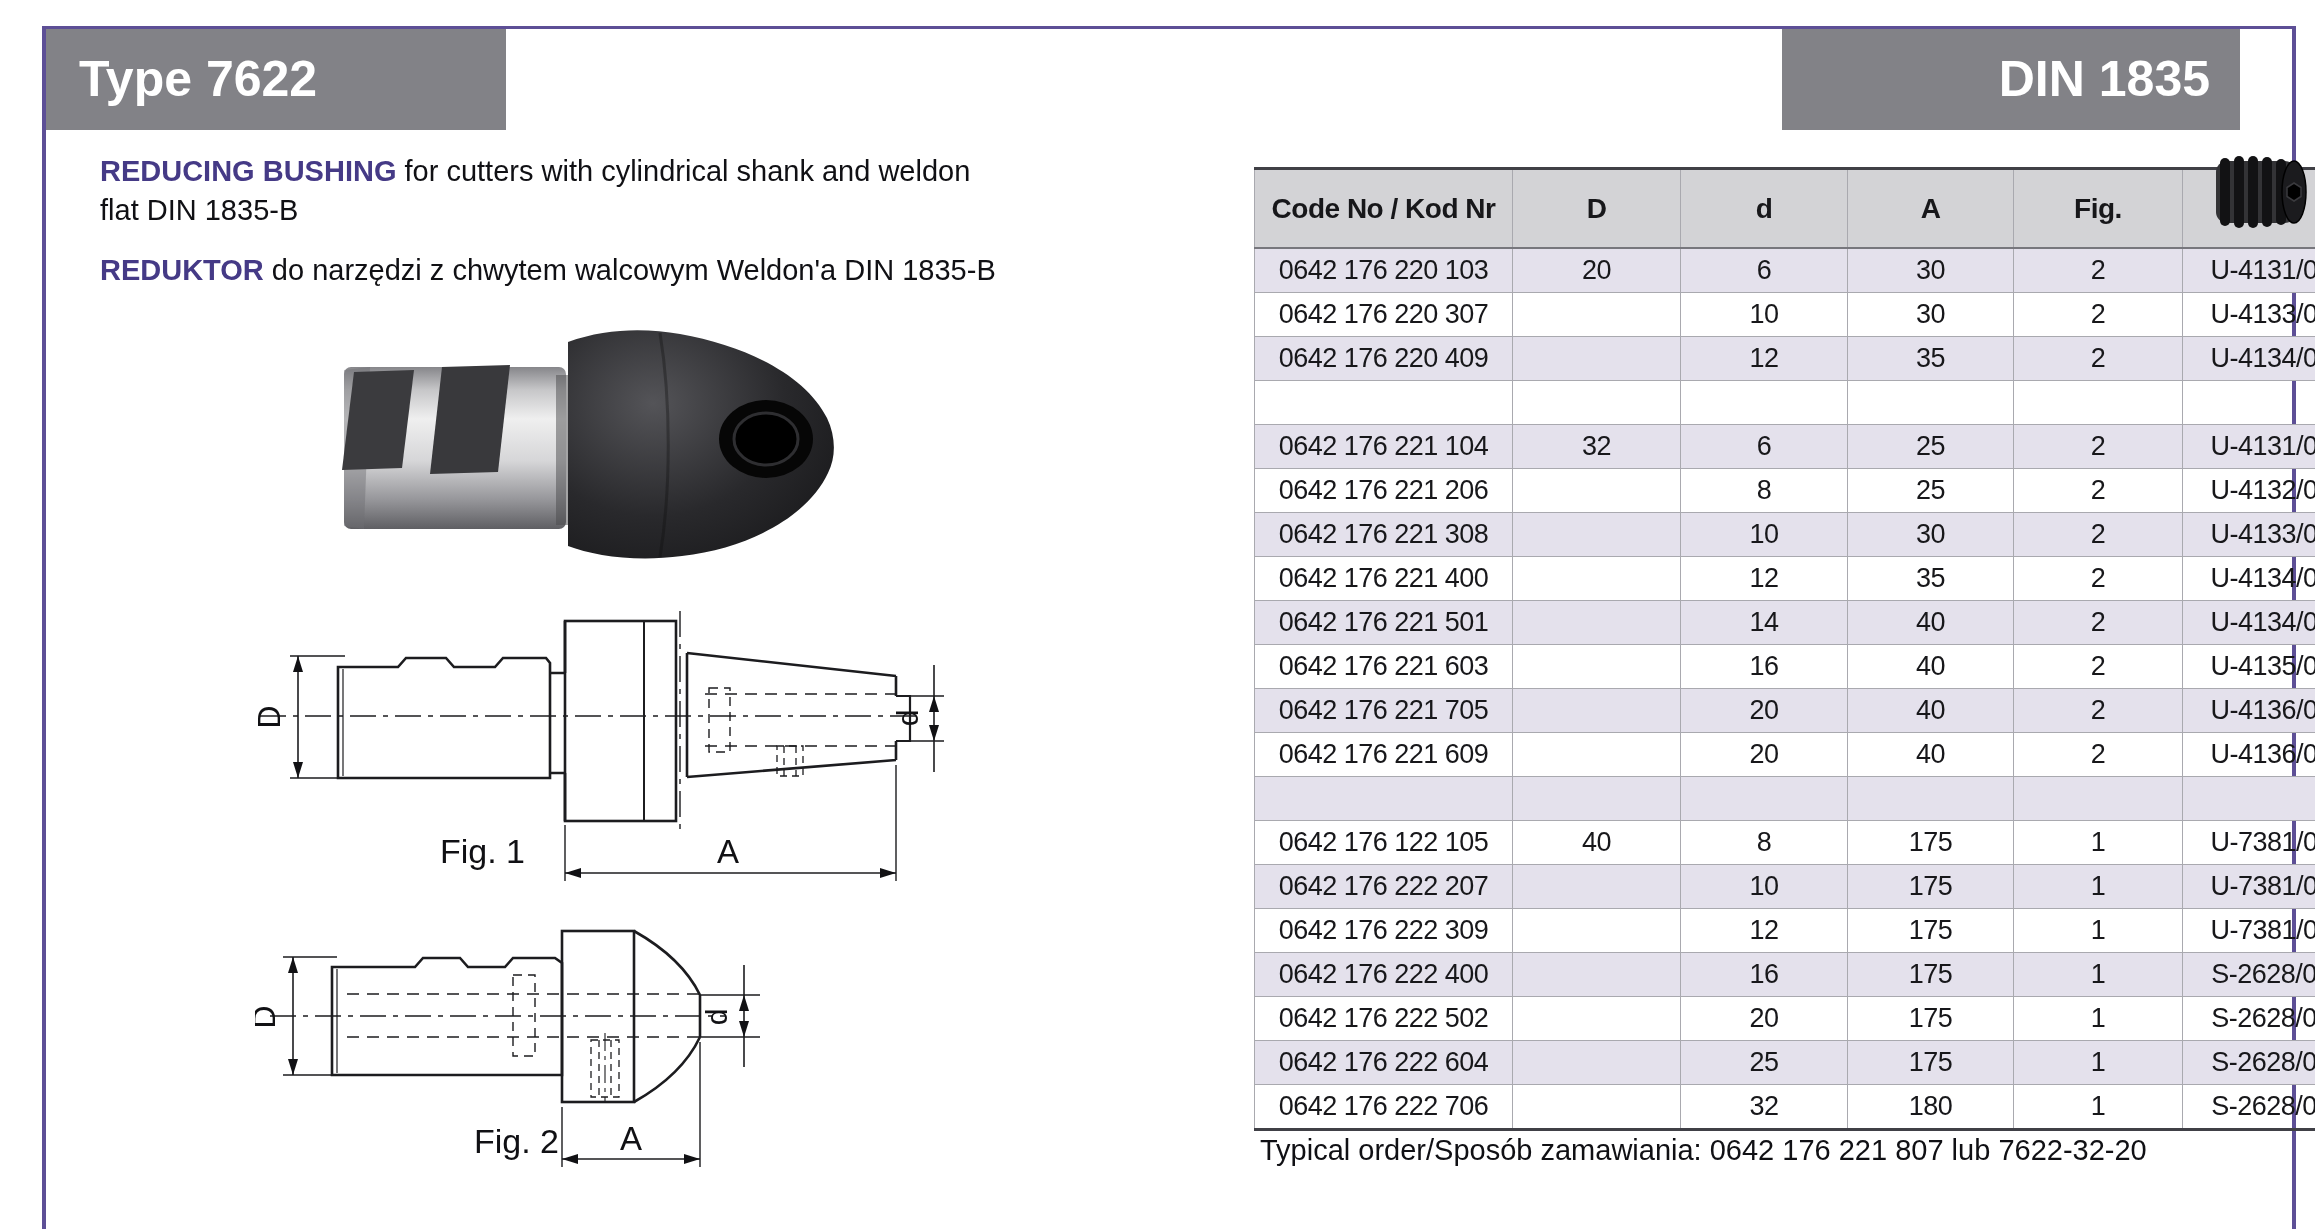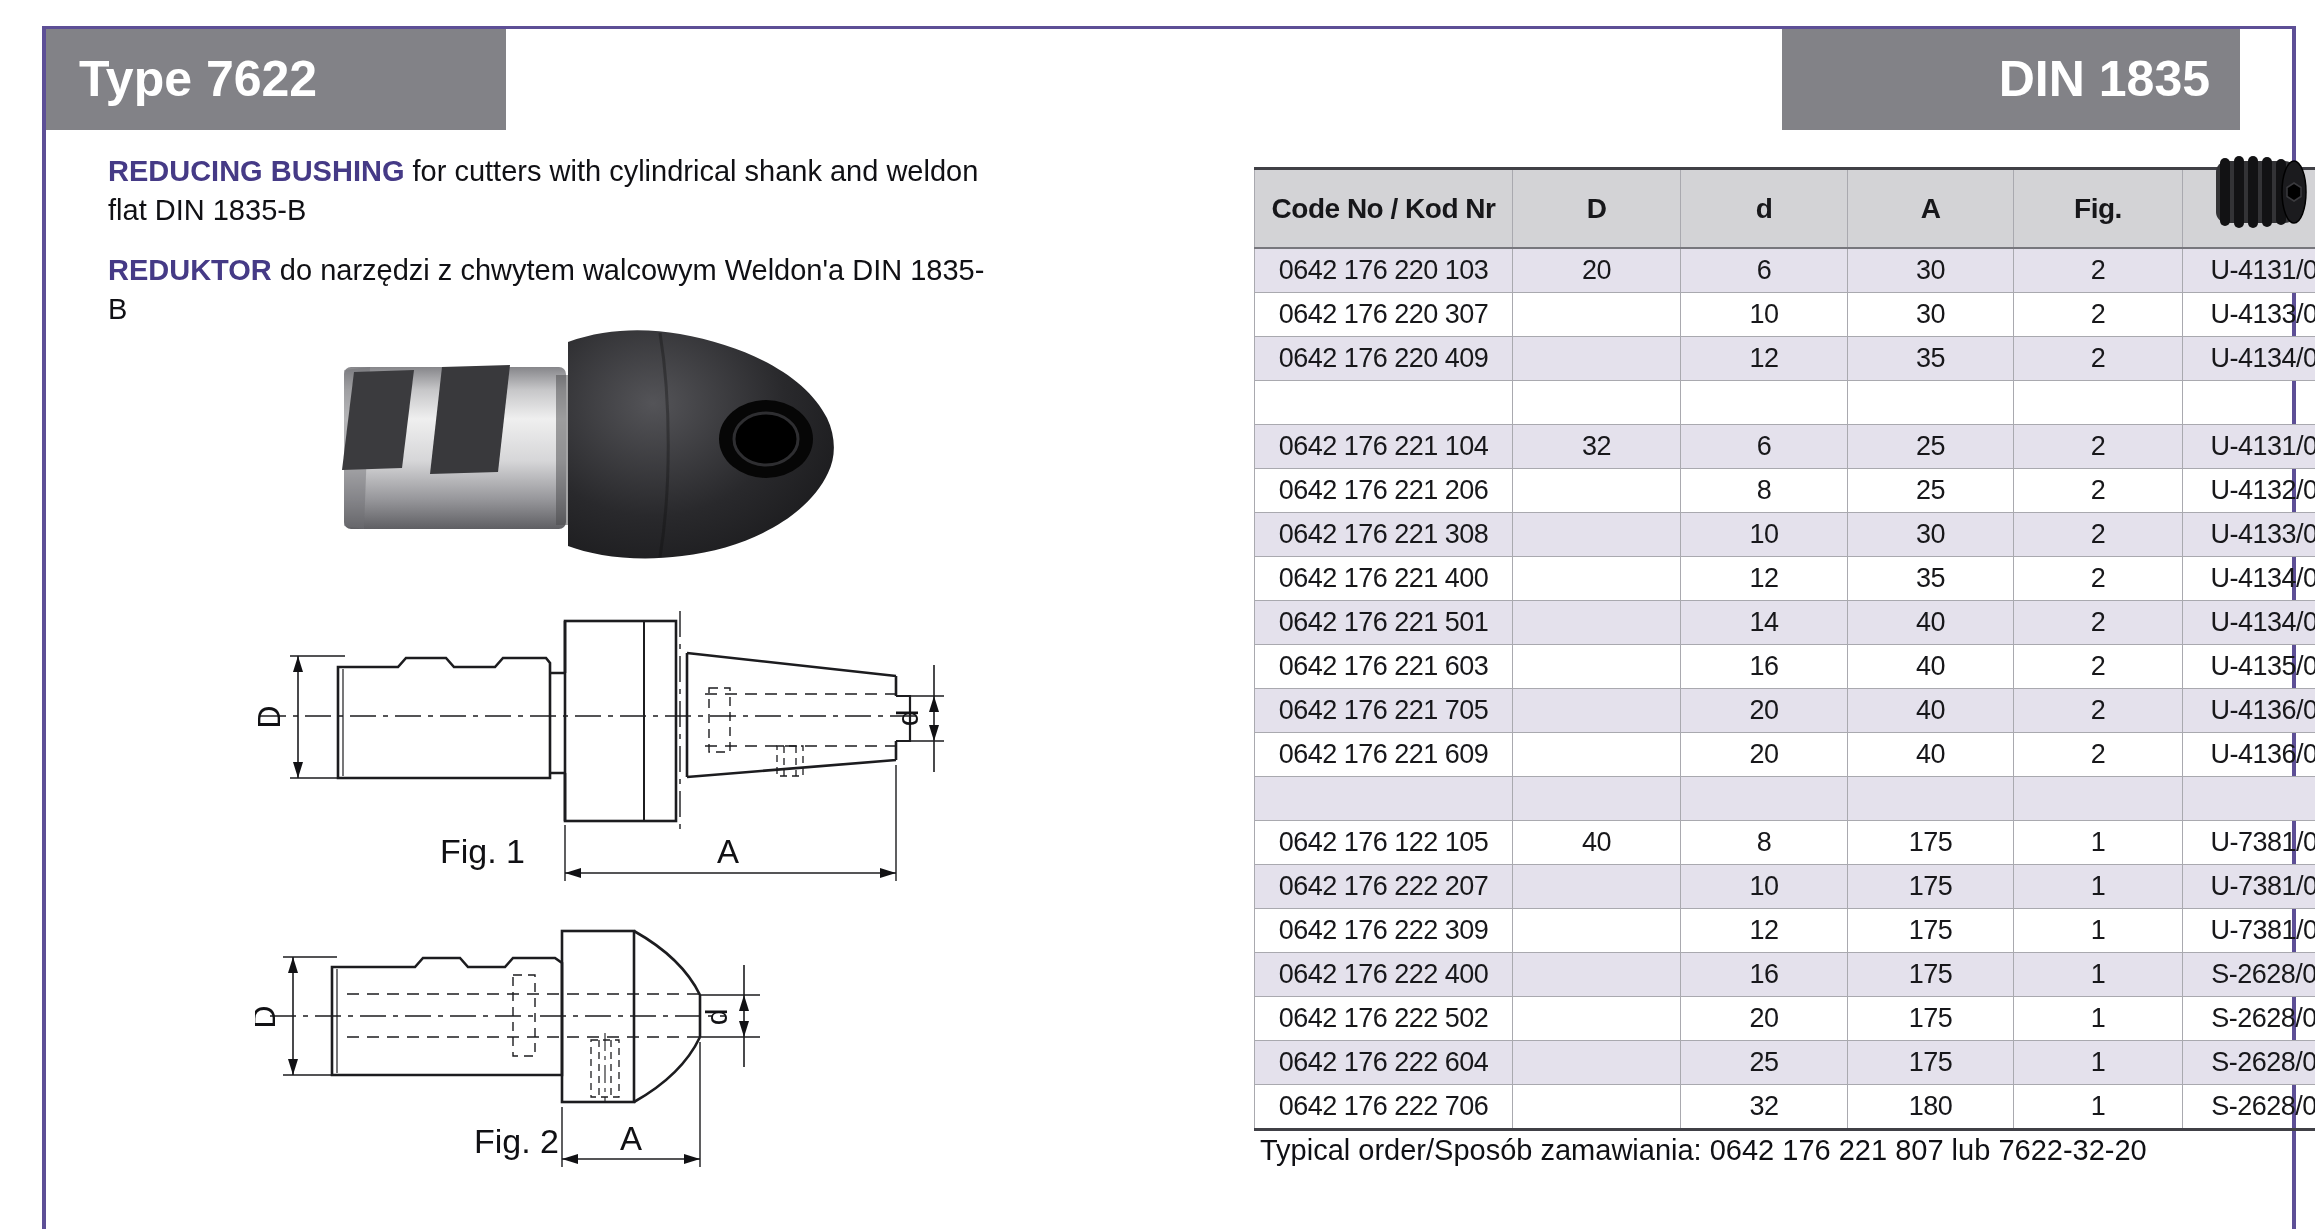--- a/index.html
+++ b/index.html
@@ -8,21 +8,21 @@
   
   .frame{position:absolute;left:42px;top:26px;width:2254px;height:1203px;box-sizing:border-box;
          border-left:4px solid #5d4f96;border-right:4px solid #5d4f96;border-top:3px solid #5d4f96;}
   
   .title-box{position:absolute;top:29px;height:101px;background:#828287;color:#ffffff;
              font-size:50px;font-weight:bold;line-height:101px;box-sizing:border-box;}
   .title-left{left:46px;width:460px;padding-left:33px;}
   .title-right{left:1782px;width:458px;text-align:right;padding-right:30px;}
   
   .desc{position:absolute;left:100px;top:152px;width:900px;font-size:29px;line-height:39px;color:#101014;}
-  .desc p{margin:0 0 21px 8px;}
+  .desc p{margin:0 0 21px 0;}
   .bp{font-weight:bold;color:#453a86;}
   
   .figlabel{position:absolute;font-size:34px;color:#101014;}
   
   .table-wrap{position:absolute;left:1254px;top:167px;width:1091px;}
   table{width:1091px;border-collapse:collapse;table-layout:fixed;
         border-top:3px solid #404046;border-bottom:3px solid #404046;
         border-left:1px solid #a9a9af;border-right:1px solid #a9a9af;
         font-size:27px;letter-spacing:-0.5px;color:#17171a;}
   thead th{height:75px;background:#d3d3d6;font-weight:bold;font-size:28px;text-align:center;

